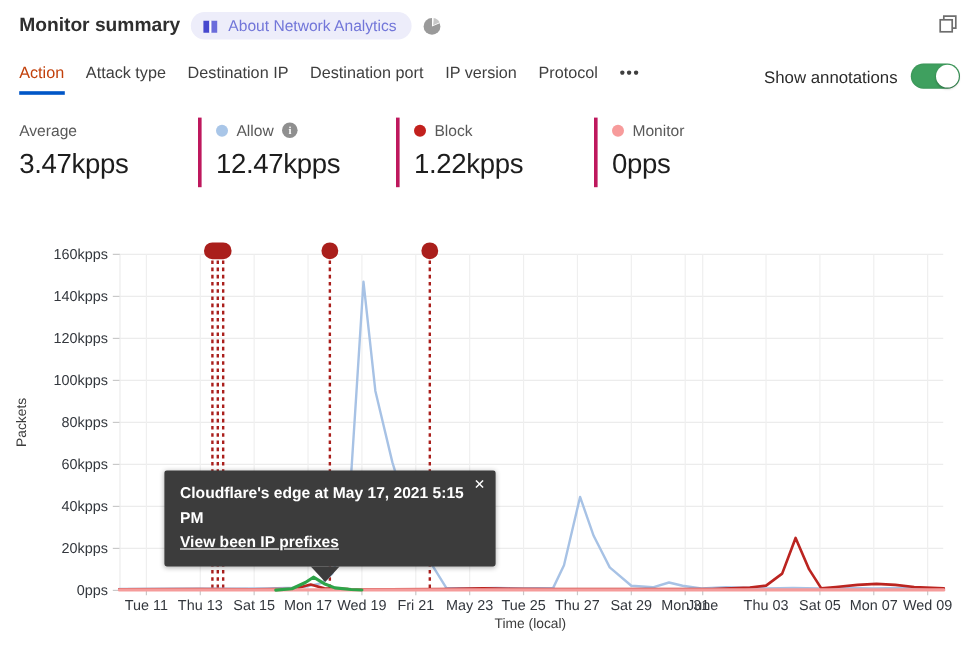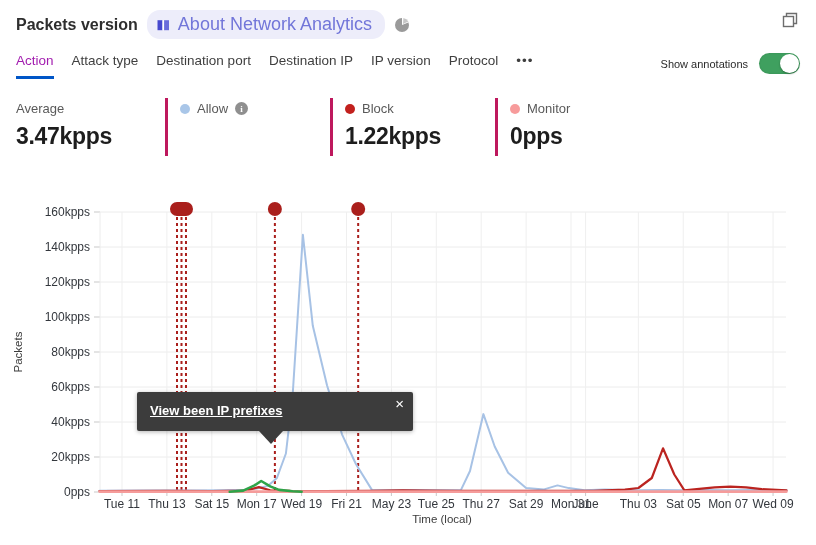--- a/index.html
+++ b/index.html
@@ -4,63 +4,63 @@
 <style>
   html,body{margin:0;padding:0}
   body{
     width:816px;height:545px;position:relative;overflow:hidden;
     background:#fff;font-family:"Liberation Sans",sans-serif;color:#2b2b2b;
   }
   
   .header-row{position:absolute;top:10px;left:16px;display:flex;align-items:center;gap:9px}
   .title{font-size:16px;font-weight:700;color:#2e2e2e}
   .badge{display:inline-flex;align-items:center;gap:7px;background:#ededfa;color:#7276d9;
-         border-radius:13px;padding:4px 13px 4px 9px;font-size:18px;cursor:pointer}
+         border-radius:13px;padding:4px 13px 4px 9px;font-size:13px;cursor:pointer}
   .pie-btn{width:16px;height:16px;display:inline-flex;cursor:pointer}
   .copy-btn{position:absolute;top:12px;right:18px;width:16px;height:16px;cursor:pointer}
   
   .tabs-row{position:absolute;top:53px;left:16px;right:16px;display:flex;align-items:flex-start;
             font-size:13.5px;color:#3f3f3f}
   .tab{margin-right:18px;padding-bottom:8px;border-bottom:3px solid transparent;cursor:pointer;white-space:nowrap}
-  .tab.active{border-bottom-color:#0056c7;color:#a21caf}
+  .tab.active{border-bottom-color:#0056c7;color:#c2410c}
   .tab-more{letter-spacing:1px;cursor:pointer;color:#3f3f3f;padding-bottom:8px;margin-right:0}
   .show-annot{margin-left:auto;display:flex;align-items:center;gap:11px}
-  .show-annot-label{font-size:11px;color:#2b2b2b}
+  .show-annot-label{font-size:14px;color:#2b2b2b}
   .toggle{width:41px;height:21px;background:#3fa05f;border-radius:11px;position:relative;cursor:pointer;
           box-shadow:inset 0 0 2px rgba(0,0,0,.15)}
   .toggle .knob{position:absolute;right:1px;top:1px;width:19px;height:19px;background:#fff;border-radius:50%;
           box-shadow:0 1px 2px rgba(0,0,0,.3)}
   
   .stats-row{position:absolute;top:98px;left:16px;display:flex}
   .stat{width:165px;box-sizing:border-box;border-left:3px solid #be185d;padding:3px 0 6px 12px}
   .stat:first-child{width:149px;border-left:none;padding-left:0}
   .stat-label{font-size:13px;color:#595959;display:flex;align-items:center;gap:7px}
   .dot{width:10px;height:10px;border-radius:50%;flex:0 0 auto}
   .info-icon{width:13px;height:13px;border-radius:50%;background:#8f8f8f;color:#fff;font-size:9px;
              font-weight:700;display:inline-flex;align-items:center;justify-content:center;
              font-family:"Liberation Serif",serif;cursor:pointer}
-  .stat-value{font-size:23px;font-weight:700;color:#1d1d1d;margin-top:7px;letter-spacing:-.3px}
+  .stat-value{font-size:23px;font-weight:400;color:#1d1d1d;margin-top:7px;letter-spacing:-.3px}
   
   #chart{position:absolute;left:0;top:190px}
   
   .tooltip{position:absolute;left:137px;top:392px;width:276px;box-sizing:border-box;
            background:#3c3c3c;color:#fff;border-radius:2px;padding:9px 26px 9px 13px;
            font-size:13px;font-weight:600;line-height:1.58;box-shadow:0 1px 4px rgba(0,0,0,.3)}
   .tooltip .arrow{position:absolute;top:100%;left:122px;width:0;height:0;
            border:12px solid transparent;border-top:13px solid #3c3c3c;border-bottom-width:0}
   .tooltip .close{position:absolute;top:3px;right:9px;font-size:15px;font-weight:400;cursor:pointer;line-height:1.2}
   .tooltip a{color:#fff;text-decoration:underline;cursor:pointer}
   .redacted{display:inline-block;width:57px;height:13px;background:#cbcbcb;border-radius:2px;
             filter:blur(2.5px);vertical-align:-2px;margin-right:2px}
 </style>
 </head>
 <body>
 
 <div class="header-row">
-  <span class="title">Packets version</span>
+  <span class="title">Monitor summary</span>
   <span class="badge">
     <span style="display:inline-flex">
       <svg width="15" height="14" viewBox="0 0 15 14">
           <path d="M1.5 2.2h5v10h-5z" fill="#4648ce"></path>
           <path d="M8 2.2h5v10H8z" fill="#6a6cdb"></path>
           <path d="M6.5 2.2h1.6v10H6.5z" fill="#fff"></path>
         </svg>
     </span>
     <span>About Network Analytics</span>
   </span>
@@ -76,22 +76,22 @@
   <svg width="16" height="16" viewBox="0 0 16 16" fill="none" stroke="#6d6d6d" stroke-width="1.4">
     <rect x="1.5" y="4.5" width="10" height="10"></rect>
     <path d="M4.5 4.5 V1.5 H14.5 V11.5 H11.5"></path>
   </svg>
 </span>
 
 <div class="tabs-row">
   <span id="tabs-host" style="display:flex">
       <span class="tab active">Action</span>
       <span class="tab">Attack type</span>
+      <span class="tab">Destination IP</span>
       <span class="tab">Destination port</span>
-      <span class="tab">Destination IP</span>
       <span class="tab">IP version</span>
       <span class="tab">Protocol</span>
     </span>
   <span class="tab-more">•••</span>
   <span class="show-annot">
     <span class="show-annot-label">Show annotations</span>
     <span class="toggle">
         <span class="knob"></span>
       </span>
   </span>
@@ -103,20 +103,21 @@
         <span>Average</span>
       </div>
       <div class="stat-value">3.47kpps</div>
     </div>
     <div class="stat">
       <div class="stat-label">
         <span class="dot" style="background: rgb(169, 198, 232);"></span>
         <span>Allow</span>
         <span class="info-icon">i</span>
       </div>
+      <div class="stat-value">12.47kpps</div>
     </div>
     <div class="stat">
       <div class="stat-label">
         <span class="dot" style="background: rgb(194, 32, 29);"></span>
         <span>Block</span>
       </div>
       <div class="stat-value">1.22kpps</div>
     </div>
     <div class="stat">
       <div class="stat-label">
@@ -215,15 +216,16 @@
     <line x1="358.174" x2="358.174" y1="27" y2="302" stroke="#aa1f1c" stroke-width="2" stroke-dasharray="3 3"></line>
     <circle cx="358.174" cy="19" r="7" fill="#aa1f1c"></circle>
     <polyline points="99.5,300.8 144.4,300.6 189.3,300.6 223.0,300.3 245.5,299.7 256.7,298.5 267.9,295.9 276.9,288.0 285.9,263.5 292.6,205.8 297.1,135.8 302.9,44.8 312.8,135.8 327.0,195.3 342.0,244.3 355.9,274.0 371.9,299.9 391.4,300.3 413.8,299.9 436.3,300.3 461.0,299.9 470.0,281.0 483.4,224.1 494.7,256.5 508.1,282.8 526.1,298.1 544.1,299.4 557.5,295.4 568.8,298.1 584.5,300.3 604.7,299.4 638.4,300.3 660.8,299.9 683.3,300.3 705.7,299.9 728.1,300.3 750.6,299.9 786.5,300.3" fill="none" stroke="#a7c2e5" stroke-width="2" stroke-linejoin="round" stroke-linecap="round"></polyline>
     <polyline points="99.5,301.1 166.9,300.9 211.8,301.1 245.5,300.6 258.9,297.1 270.2,300.3 290.4,300.9 324.0,301.1 368.9,300.9 402.6,300.3 425.1,300.6 458.8,300.9 503.6,300.9 548.5,300.8 593.5,300.9 624.9,299.6 638.4,298.0 651.8,288.0 663.0,258.3 674.3,284.5 684.4,300.3 696.7,299.2 714.7,297.4 730.4,296.6 746.1,297.4 761.8,299.2 786.5,300.3" fill="none" stroke="#bb2420" stroke-width="2.2" stroke-linejoin="round" stroke-linecap="round"></polyline>
     <polyline points="99.5,301.6 786.5,301.6" fill="none" stroke="#f59c9b" stroke-width="2.6" stroke-linejoin="round" stroke-linecap="round"></polyline>
     <polyline points="229.8,301.8 243.2,300.6 254.5,295.4 261.2,291.0 270.2,296.4 279.1,299.9 292.6,301.3 301.6,301.7" fill="none" stroke="#2ea449" stroke-width="2.6" stroke-linejoin="round" stroke-linecap="round"></polyline>
   </svg>
 
 <div class="tooltip">
   <span class="close">×</span>
+  <div>Cloudflare's edge at May 17, 2021 5:15 PM</div>
   <div><a>View been IP prefixes</a></div>
   <span class="arrow"></span>
 </div>
 
 </body></html>

